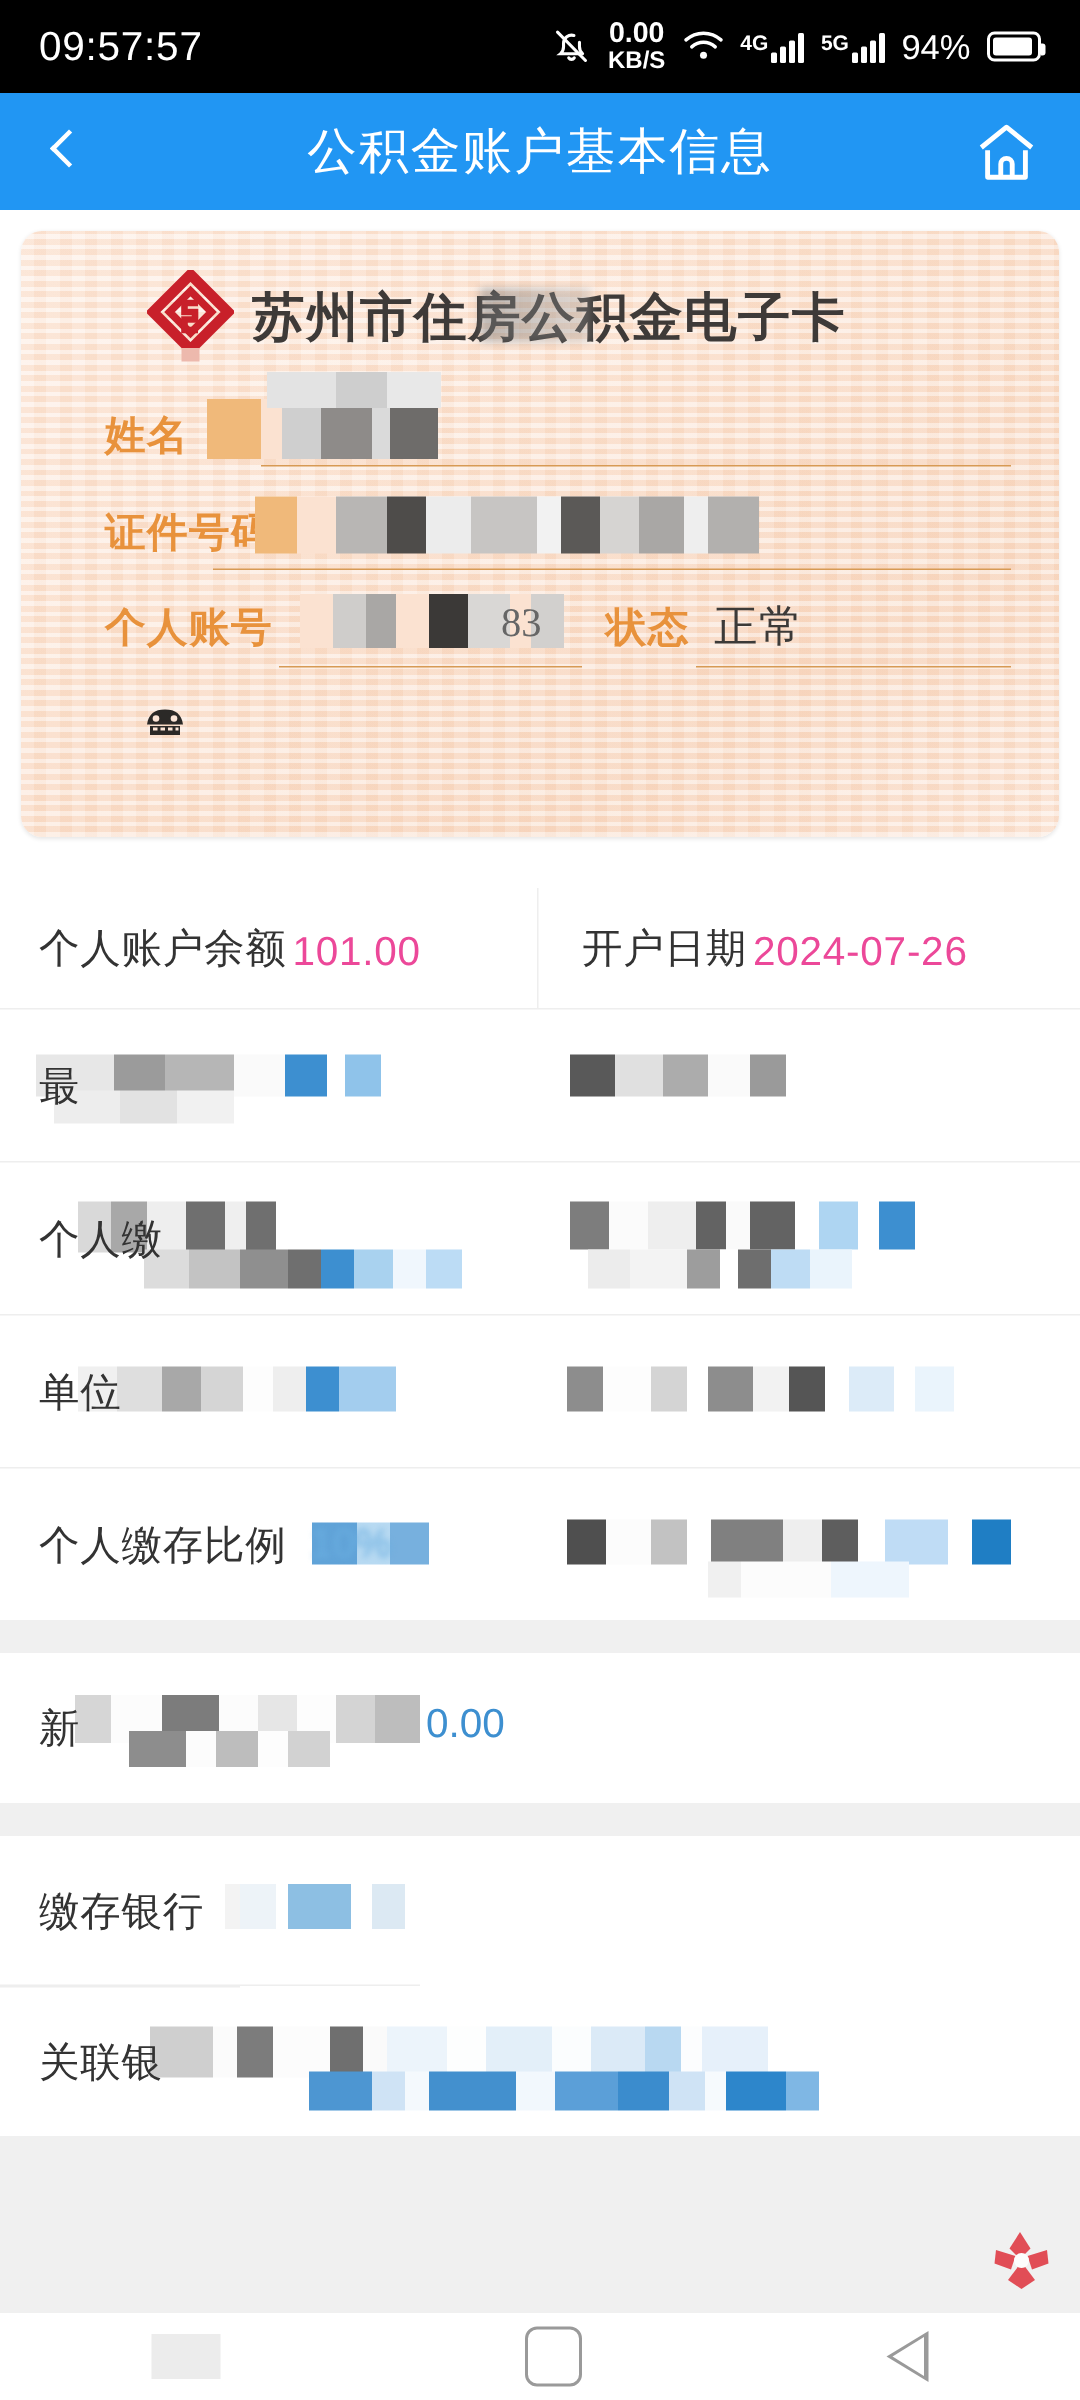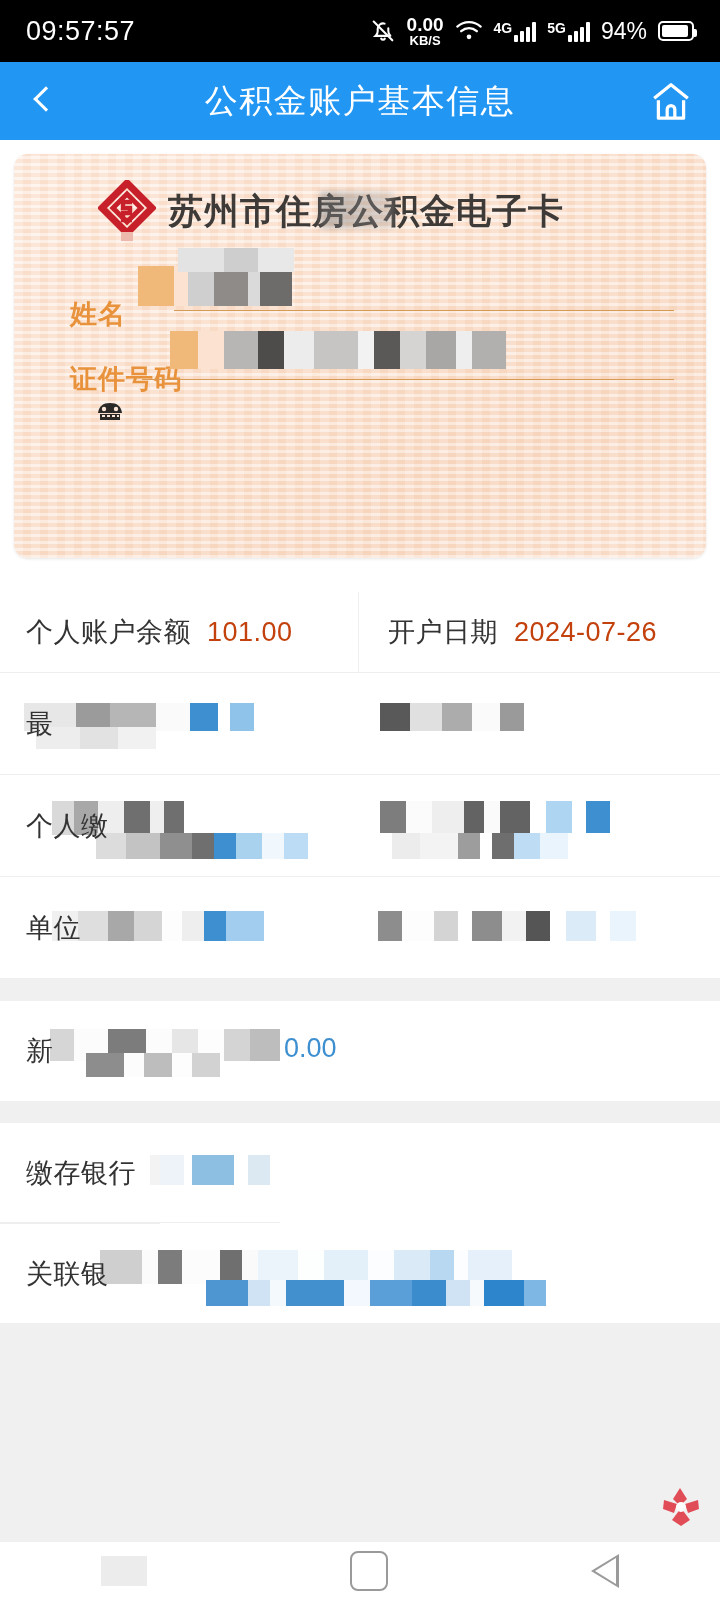--- a/index.html
+++ b/index.html
@@ -14,21 +14,21 @@
   
   .statusbar{
     height:62px; background:#000; color:#fff;
     display:flex; align-items:center; padding:0 26px;
     position:relative;
   }
   .sb-time{ font-size:27px; letter-spacing:.5px; font-weight:400; }
   .sb-right{ margin-left:auto; display:flex; align-items:center; gap:11px; }
   .sb-kb{ display:flex; flex-direction:column; align-items:center; line-height:1.02; }
   .sb-kb .k1{ font-size:19px; font-weight:700; }
-  .sb-kb .k2{ font-size:13px; font-weight:700; }
+  .sb-kb .k2{ font-size:16px; font-weight:700; }
   .sig{ display:flex; align-items:flex-end; gap:2px; height:22px; }
   .sig i{ display:block; width:4px; background:#fff; border-radius:1px; }
   .sig i:nth-child(1){height:7px}
   .sig i:nth-child(2){height:11px}
   .sig i:nth-child(3){height:15px}
   .sig i:nth-child(4){height:20px}
   .net{ display:flex; align-items:flex-start; gap:2px; }
   .net .lbl{ font-size:14px; font-weight:700; line-height:1; margin-top:1px; }
   .sb-batt-txt{ font-size:23px; font-weight:500; }
   .batt{
@@ -79,21 +79,21 @@
   
   .card-title::after{
     content:''; position:absolute; left:152px; top:4px; width:74px; height:36px;
     background:linear-gradient(90deg,rgba(120,120,120,.48),rgba(160,160,160,.30));
     filter:blur(3px);
   }
 
   .field{ position:relative; height:63px; }
   .fl{
     position:absolute; font-size:27px; color:#e8923c; font-weight:700;
-    font-family:"Liberation Serif","DejaVu Serif",serif; letter-spacing:1px;margin-top:24px;
+    font-family:"Liberation Serif","DejaVu Serif",serif; letter-spacing:1px;
   }
   .uline{ position:absolute; height:1px; background:#d79a54; }
 
   .mask{ position:absolute; display:flex; }
   .mask b{ display:block; }
 
   .card-foot{ display:flex; align-items:flex-end; padding:0 0 0 56px; }
   .slogan{
     font-family:"Liberation Serif","DejaVu Serif",serif;
     font-size:42px; font-weight:700; color:#ef9a3d; letter-spacing:3px;
@@ -106,29 +106,29 @@
     padding-bottom:6px;
   }
 
   
   .sec{ background:#fff; }
   .gap{ height:22px; background:#f0f0f0; }
   .thin-line{ height:1px; background:#eeeeee; margin:0 0 0 0; }
 
   .two-col{ display:flex; height:100px; align-items:center; }
   .two-col .cell{
-    flex:1; display:flex; align-items:center; gap:16px; padding-left:26px;
+    flex:1; display:flex; align-items:flex-end; gap:4px; padding-left:26px;
     position:relative;
     margin-top:20px;
   }
   .two-col .cell+.cell::before{
     content:''; position:absolute; left:0; top:-22px; bottom:-22px; width:1px; background:#eeeeee;
   }
   .lab{ font-size:27px; color:#333; letter-spacing:.5px; white-space:nowrap; }
-  .val{ font-size:27px; color:#c2410c; letter-spacing:.5px; white-space:nowrap; }
+  .val{ font-size:27px; color:#ec4899; letter-spacing:.5px; white-space:nowrap; }
 
   .row{ height:101px; display:flex; align-items:center; padding-left:26px; position:relative; }
   .row .lab{ position:relative; z-index:1; }
 
   
   .mos{ position:absolute; display:flex; flex-wrap:wrap; }
   .mos b{ display:block; }
 
   
   .wm{
@@ -267,20 +267,38 @@
         <b style="width:44px;height:38px;background:#c7c5c3;"></b>
         <b style="width:16px;height:38px;background:#f2f2f2;"></b>
         <b style="width:26px;height:38px;background:#5b5957;"></b>
         <b style="width:26px;height:38px;background:#d6d4d2;"></b>
         <b style="width:30px;height:38px;background:#a9a7a5;"></b>
         <b style="width:16px;height:38px;background:#eeeeee;"></b>
         <b style="width:34px;height:38px;background:#b2b0ae;"></b>
       </span>
     </div>
 
+    <div class="field" style="height:70px;">
+      <span class="fl" style="left:56px;top:14px;">个人账号</span>
+      <span class="uline" style="left:172px;top:58px;width:202px;"></span>
+      <span class="mask" style="left:186px;top:10px;">
+        <b style="width:22px;height:36px;background:#fbe2d1;"></b>
+        <b style="width:22px;height:36px;background:#cfcdcb;"></b>
+        <b style="width:20px;height:36px;background:#a9a7a5;"></b>
+        <b style="width:22px;height:36px;background:#fbe2d1;"></b>
+        <b style="width:26px;height:36px;background:#3b3937;"></b>
+        <b style="width:28px;height:36px;background:#d9d7d5;"></b>
+        <b style="width:14px;height:36px;background:#fbe2d1;"></b>
+        <b style="width:22px;height:36px;background:#d2d0ce;"></b>
+      </span>
+      <span style="position:absolute;left:320px;top:14px;font-size:27px;color:#666;font-family:'Liberation Serif',serif;">83</span>
+      <span class="fl" style="left:390px;top:14px;">状态</span>
+      <span style="position:absolute;left:462px;top:12px;font-size:29px;color:#3c3a38;font-family:'Liberation Serif',serif;letter-spacing:1px;">正常</span>
+      <span class="uline" style="left:450px;top:58px;width:210px;"></span>
+    </div>
 
     <div class="card-foot" style="margin-top:14px;">
       <span class="hotline">
         <span style="display:block;width:28px;height:22px;">
           <svg width="28" height="22" viewBox="0 0 28 22" fill="#2b2927">
             <path d="M4 14h20v6H4z"></path>
             <rect x="6" y="15" width="3" height="2" fill="#fbe5d7"></rect>
             <rect x="11" y="15" width="3" height="2" fill="#fbe5d7"></rect>
             <rect x="16" y="15" width="3" height="2" fill="#fbe5d7"></rect>
             <rect x="21" y="15" width="2" height="2" fill="#fbe5d7"></rect>
@@ -404,20 +422,47 @@
       <b style="width:24px;height:30px;background:#555555;"></b>
       <b style="width:16px;height:30px;background:#fff;"></b>
       <b style="width:30px;height:30px;background:#dcebf8;"></b>
       <b style="width:14px;height:30px;background:#fff;"></b>
       <b style="width:26px;height:30px;background:#eaf4fc;"></b>
     </span>
   </div>
 
   <div class="thin-line"></div>
 
+  <div class="row">
+    <span class="lab">个人缴存比例</span>
+    <span style="position:relative;z-index:1;margin-left:16px;font-size:27px;color:#6aaee0;filter:blur(2.2px);">10%</span>
+    <span class="mos" style="left:208px;top:36px;">
+      <b style="width:30px;height:28px;background:rgba(61,143,208,.82);"></b>
+      <b style="width:22px;height:28px;background:rgba(140,195,234,.62);"></b>
+      <b style="width:26px;height:28px;background:rgba(61,143,208,.70);"></b>
+    </span>
+    <span class="mos" style="left:378px;top:34px;">
+      <b style="width:26px;height:30px;background:#4f4f4f;"></b>
+      <b style="width:30px;height:30px;background:#fcfcfc;"></b>
+      <b style="width:24px;height:30px;background:#c2c2c2;"></b>
+      <b style="width:16px;height:30px;background:#fff;"></b>
+      <b style="width:48px;height:30px;background:#808080;"></b>
+      <b style="width:26px;height:30px;background:#eeeeee;"></b>
+      <b style="width:24px;height:30px;background:#5e5e5e;"></b>
+      <b style="width:18px;height:30px;background:#fff;"></b>
+      <b style="width:42px;height:30px;background:#bfdcf5;"></b>
+      <b style="width:16px;height:30px;background:#fff;"></b>
+      <b style="width:26px;height:30px;background:#1f7ec4;"></b>
+    </span>
+    <span class="mos" style="left:472px;top:62px;">
+      <b style="width:22px;height:24px;background:#f0f0f0;"></b>
+      <b style="width:60px;height:24px;background:#fcfcfc;"></b>
+      <b style="width:52px;height:24px;background:#eef6fd;"></b>
+    </span>
+  </div>
 
 </div>
 
 <div class="gap"></div>
 
 <div class="sec">
   <div class="row" style="height:100px;">
     <span class="lab">新</span>
     <span class="mos" style="left:50px;top:28px;">
       <b style="width:24px;height:32px;background:#d6d6d6;"></b>

